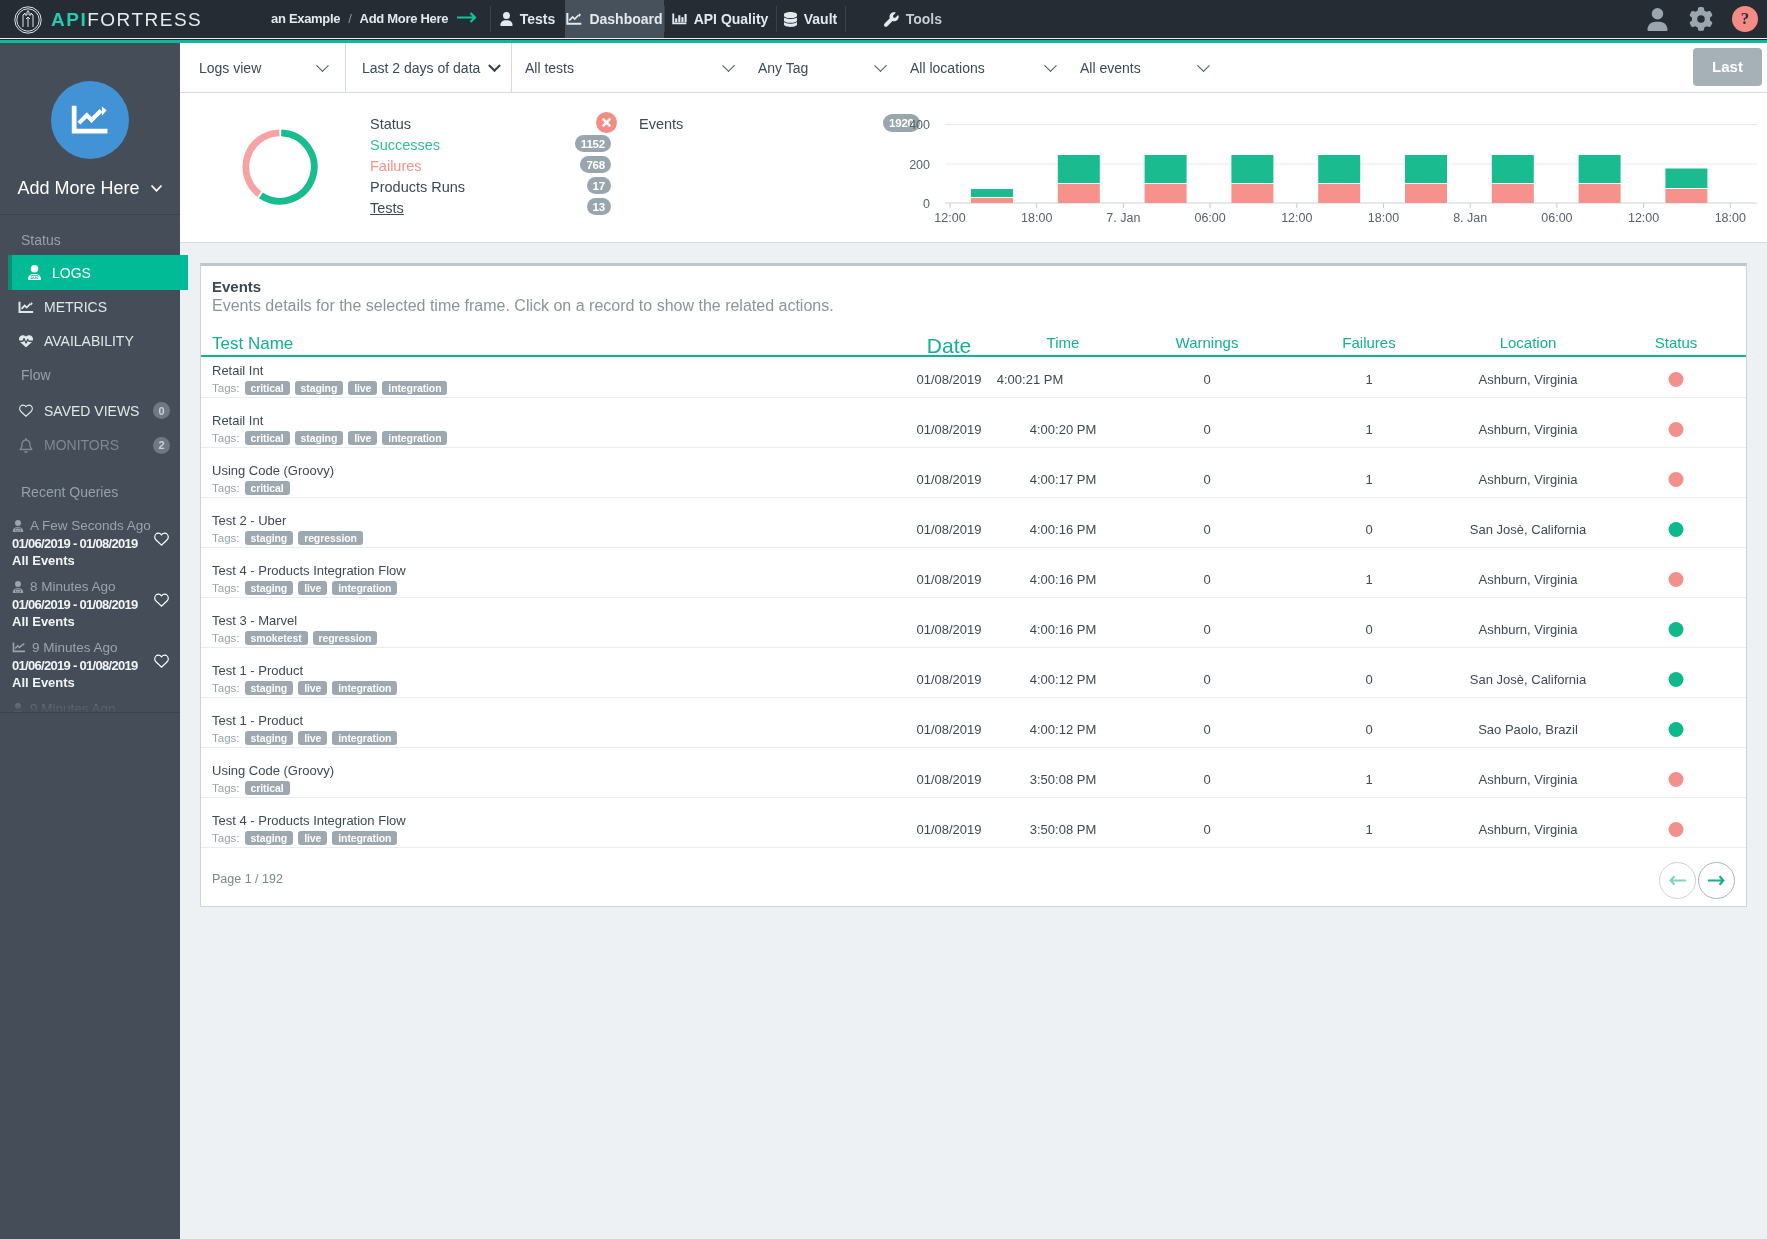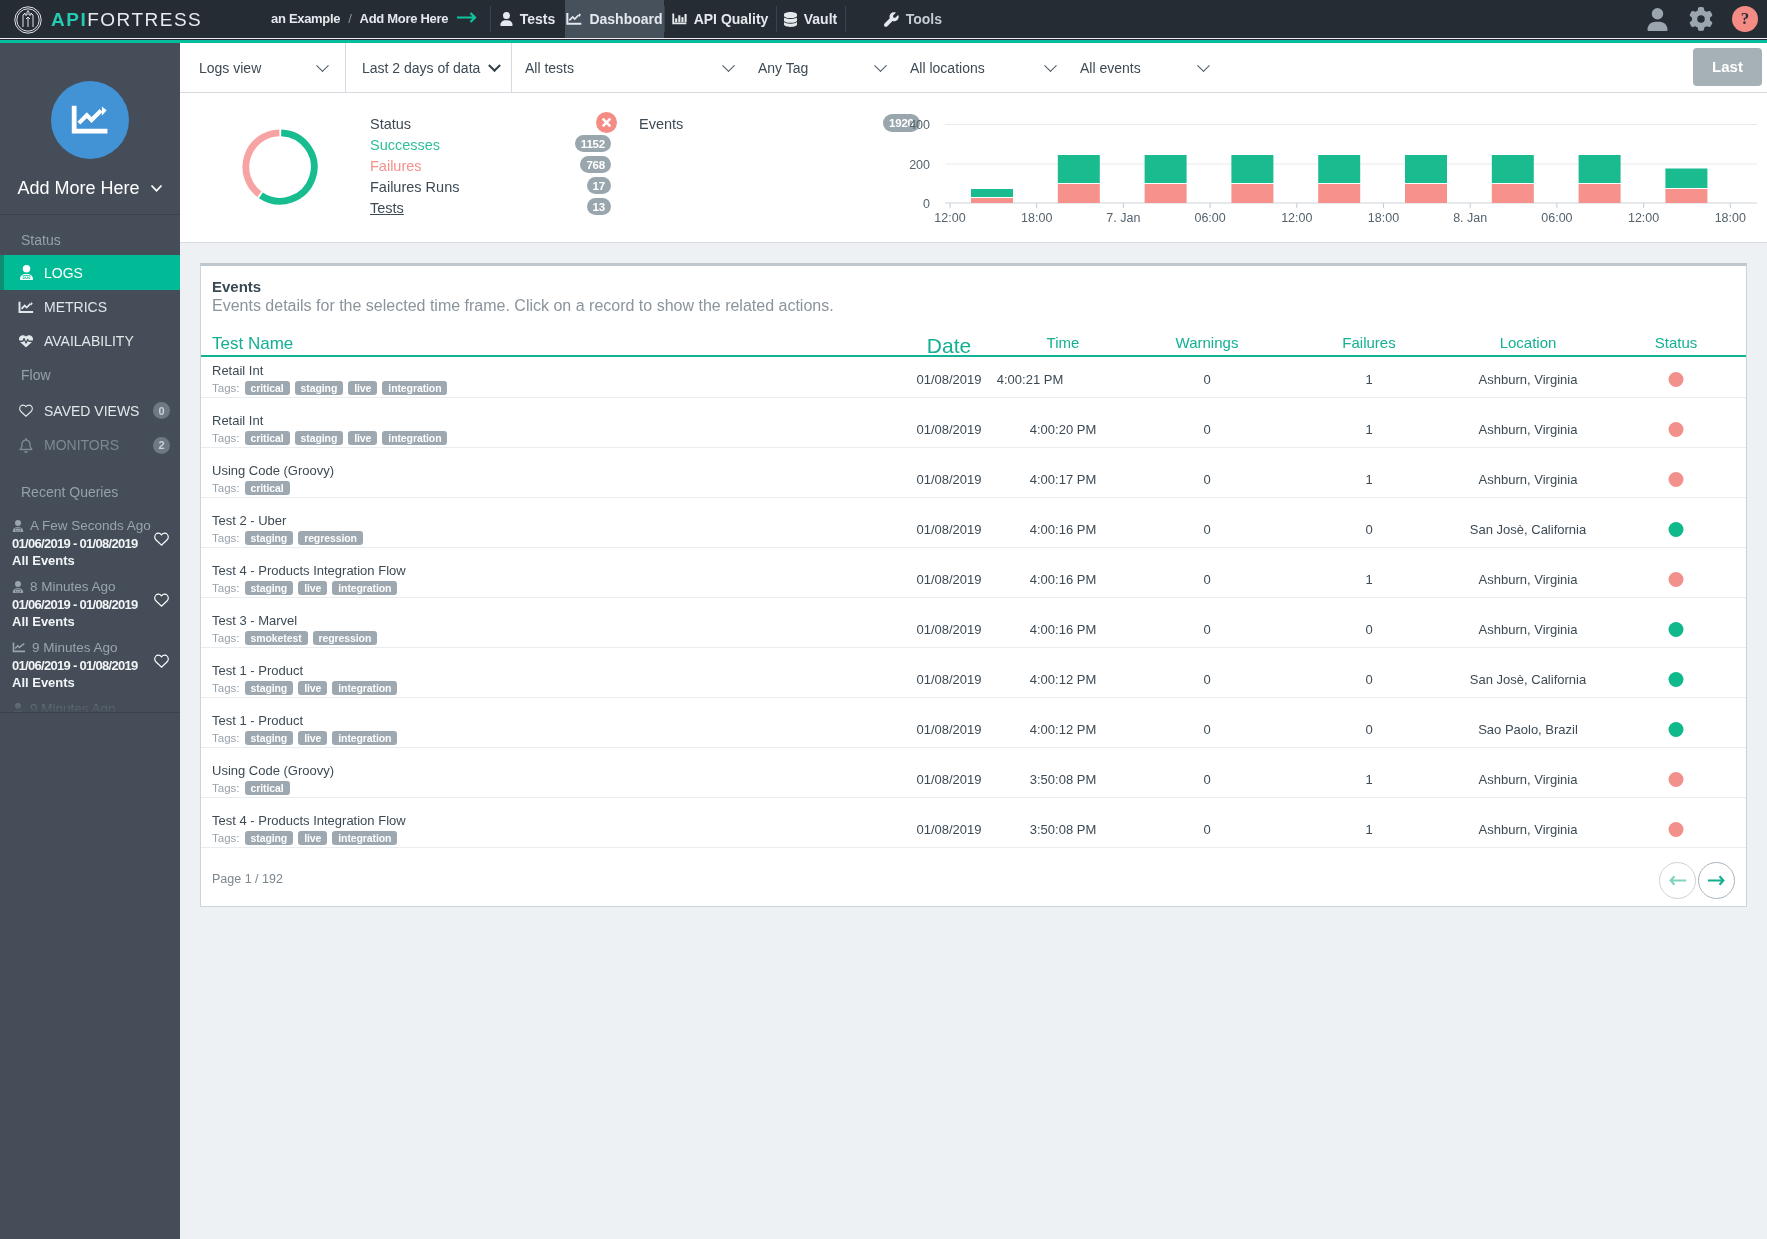--- a/index.html
+++ b/index.html
@@ -20,21 +20,21 @@
 .topicons { position:absolute; top:0; height:38px; display:flex; align-items:center; }
 
 #sidebar { position:absolute; left:0; top:43px; width:180px; height:1196px; background:#454e58; }
 #bigcircle { position:absolute; left:51px; top:38px; width:78px; height:78px; border-radius:50%; background:#4292d6; display:flex; align-items:center; justify-content:center; }
 #addmore { position:absolute; left:0; top:135px; width:180px; text-align:center; color:#fff; font-size:18px; }
 #addmore svg { margin-left:10px; vertical-align:1px; }
 .sbhr { position:absolute; left:0; width:180px; height:1px; background:#3a424c; }
 .sblabel { position:absolute; left:21px; color:#96a0a9; font-size:14px; }
 .sbitem { position:absolute; left:0; width:180px; height:34px; display:flex; align-items:center; color:#e2e7ea; font-size:14px; }
 .sbitem .ic { width:16px; margin:0 10px 0 18px; display:flex; justify-content:center; }
-.sbitem.active { background:#00bb95; border-left:4px solid #0e8e73; color:#fff; }
+.sbitem.active { background:#00bb95; border-left:4px solid #0e8e73; color:#fff;margin-left:8px; }
 .sbitem.active .ic { margin-left:14px; }
 .sbitem.dim { color:#7e8892; }
 .sbbadge { position:absolute; right:10px; width:17px; height:17px; border-radius:9px; background:#6f7983; color:#c9d0d6; font-size:11px; font-weight:bold; display:flex; align-items:center; justify-content:center; }
 .query { position:absolute; left:12px; width:160px; }
 .query .when { color:#9aa4ad; font-size:13.5px; display:flex; align-items:center; gap:6px; }
 .query .range { color:#f2f5f7; font-size:13px; font-weight:bold; margin-top:3px; letter-spacing:-0.7px; }
 .query .all { color:#f2f5f7; font-size:13px; font-weight:bold; margin-top:2px; }
 .qheart { position:absolute; right:2px; top:14px; }
 
 #filterbar { position:absolute; left:180px; top:43px; width:1587px; height:50px; background:#fff; border-bottom:1px solid #d5dbe0; }
@@ -259,21 +259,21 @@
   <div id="applybtn">Last</div>
 </div>
 <div id="statuspanel">
   <svg style="position:absolute;left:62px;top:36px" width="76" height="76" viewBox="0 0 76 76">
     <path d="M 39.19 3.82 A 34.2 34.2 0 1 1 18.87 66.35" fill="none" stroke="#17bd8f" stroke-width="6.8"></path>
     <path d="M 17.42 65.31 A 34.2 34.2 0 0 1 37.40 3.81" fill="none" stroke="#f7a3a3" stroke-width="6.8"></path>
   </svg>
   <div class="strow" style="left:190px;top:23px">Status</div>
   <div class="strow" style="left:190px;top:44px;color:#2fbf9a">Successes</div>
   <div class="strow" style="left:190px;top:65px;color:#f5918c">Failures</div>
-  <div class="strow" style="left:190px;top:86px">Failures Runs</div>
+  <div class="strow" style="left:190px;top:86px">Products Runs</div>
   <div class="strow" style="left:190px;top:107px;text-decoration:underline">Tests</div>
   <svg style="position:absolute;left:416px;top:19px" width="21" height="21" viewBox="0 0 21 21">
       <circle cx="10.5" cy="10.5" r="10.5" fill="#f58b85"></circle>
       <path d="M6.7 6.7 L14.3 14.3 M14.3 6.7 L6.7 14.3" stroke="#fff" stroke-width="2.6"></path>
     </svg>
   <div class="stpill" style="right:1156px;top:42px">1152</div>
   <div class="stpill" style="right:1156px;top:63px">768</div>
   <div class="stpill" style="right:1156px;top:84px">17</div>
   <div class="stpill" style="right:1156px;top:105px">13</div>
   <div class="strow" style="left:459px;top:23px">Events</div>

